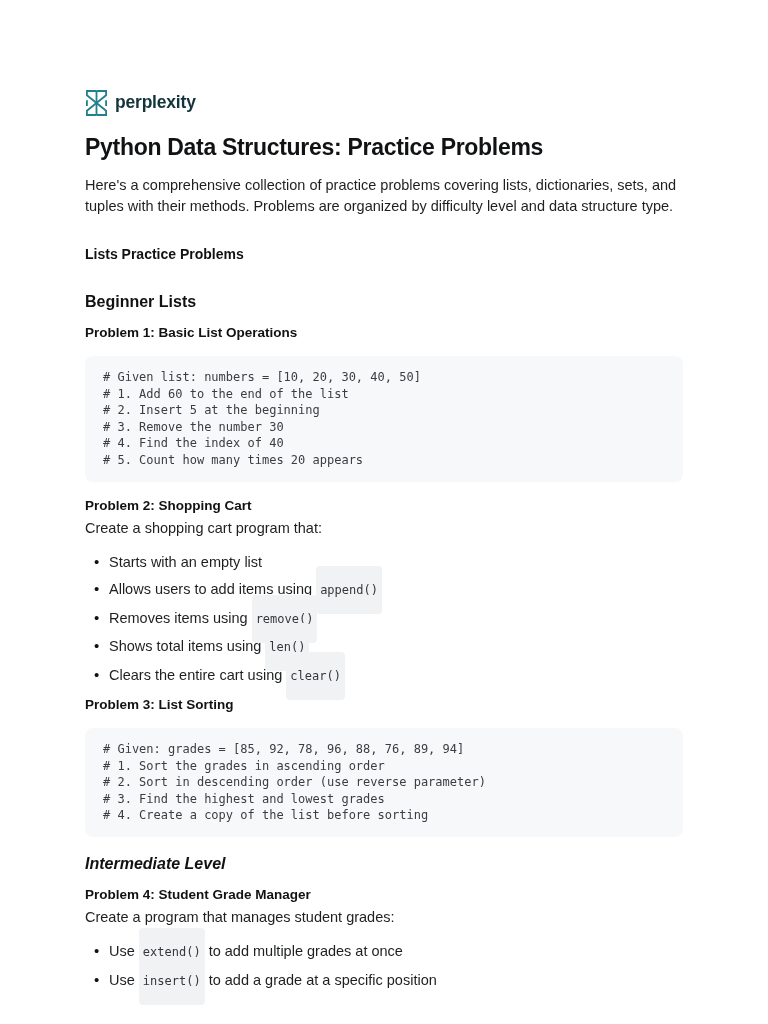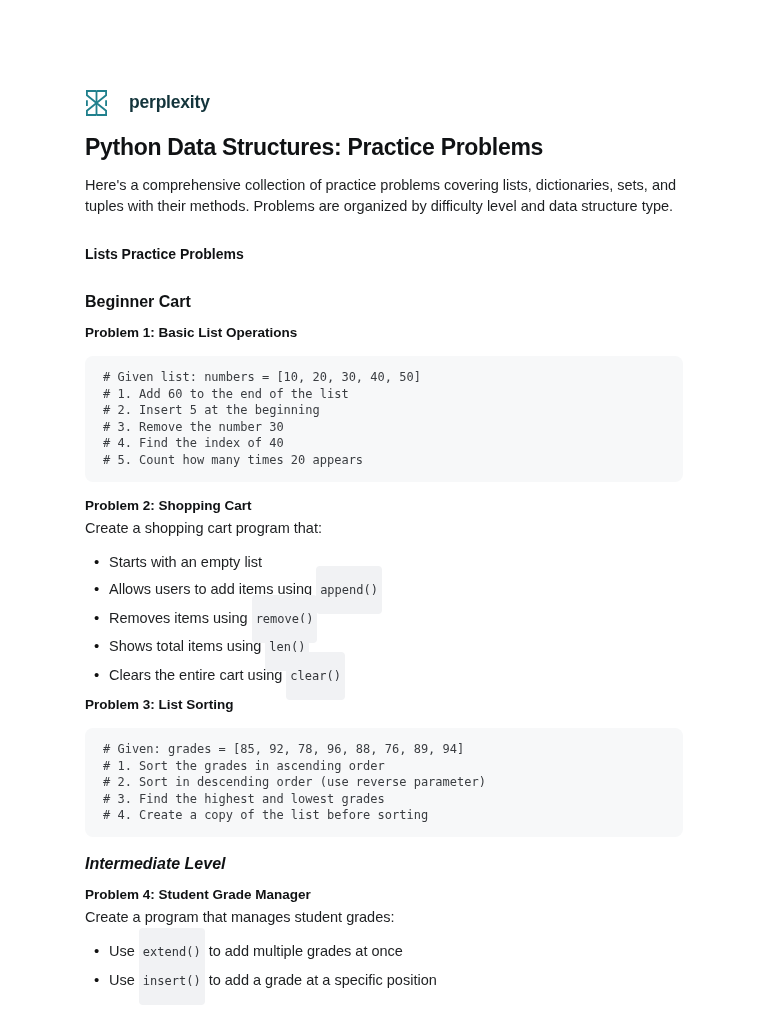--- a/index.html
+++ b/index.html
@@ -10,21 +10,21 @@
     color: #1d1f21;
     overflow: hidden;
   }
   .page {
     width: 768px; height: 1024px;
     padding: 89px 85px 0 85px;
   }
   .content { width: 598px; }
 
   
-  .brand { display: flex; align-items: center; gap: 21px; height: 27px; }
+  .brand { display: flex; align-items: center; gap: 7px; height: 27px; }
   .brand svg { display: block; }
   .wordmark {
     font-size: 17.5px;
     font-weight: 600;
     color: #13343B;
     letter-spacing: -0.2px;
   }
 
   
   h1.title {
@@ -138,21 +138,21 @@
       </span>
       <span class="wordmark">perplexity</span>
     </div>
 
     <h1 class="title">Python Data Structures: Practice Problems</h1>
 
     <p class="intro">Here's a comprehensive collection of practice problems covering lists, dictionaries, sets, and tuples with their methods. Problems are organized by difficulty level and data structure type.</p>
 
     <h2 class="section-h">Lists Practice Problems</h2>
 
-    <h3 class="level-h">Beginner Cart</h3>
+    <h3 class="level-h">Beginner Lists</h3>
 
     <h4 class="problem-h">Problem 1: Basic List Operations</h4>
     <pre class="code-block"># Given list: numbers = [10, 20, 30, 40, 50]
 # 1. Add 60 to the end of the list
 # 2. Insert 5 at the beginning
 # 3. Remove the number 30
 # 4. Find the index of 40
 # 5. Count how many times 20 appears</pre>
 
     <h4 class="problem-h spaced">Problem 2: Shopping Cart</h4>

